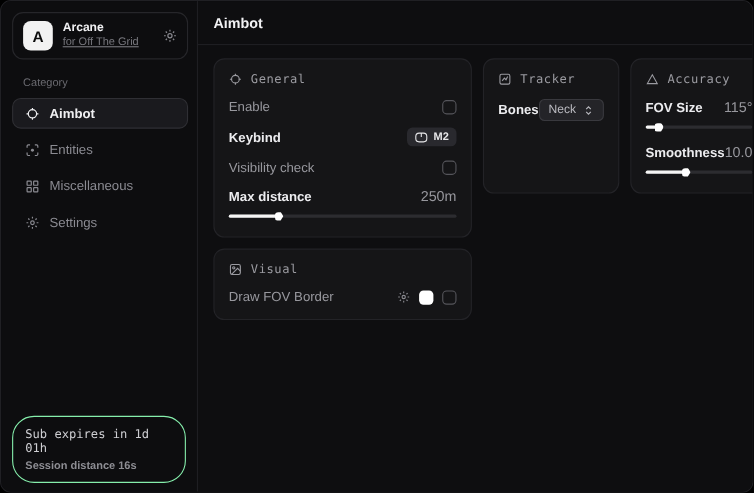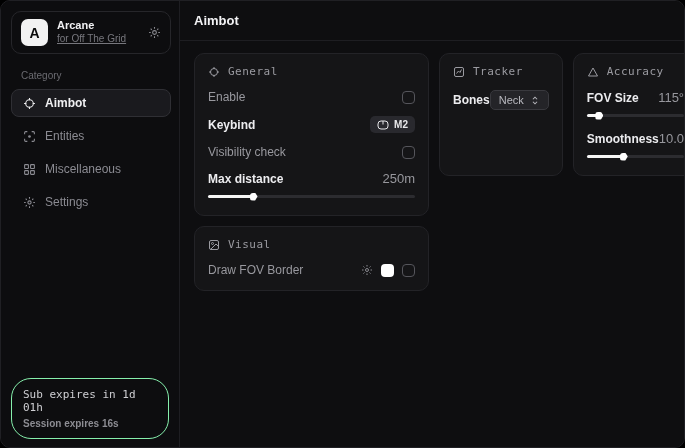--- a/index.html
+++ b/index.html
@@ -155,21 +155,21 @@
             <path d="M12 2v3M12 19v3M2 12h3M19 12h3M4.9 4.9l2.1 2.1M17 17l2.1 2.1M19.1 4.9L17 7M7 17l-2.1 2.1"></path>
           </svg>
       </span>
       <span>Settings</span>
     </div>
 
     <div class="side-spacer"></div>
 
     <div class="status-card">
       <div class="status-1">Sub expires in 1d 01h</div>
-      <div class="status-2">Session expires 16s</div>
+      <div class="status-2">Session distance 16s</div>
     </div>
   </div>
 
   <div class="main">
     <div class="main-header">
       <div class="main-title">Aimbot</div>
     </div>
 
     <div class="content">
 

